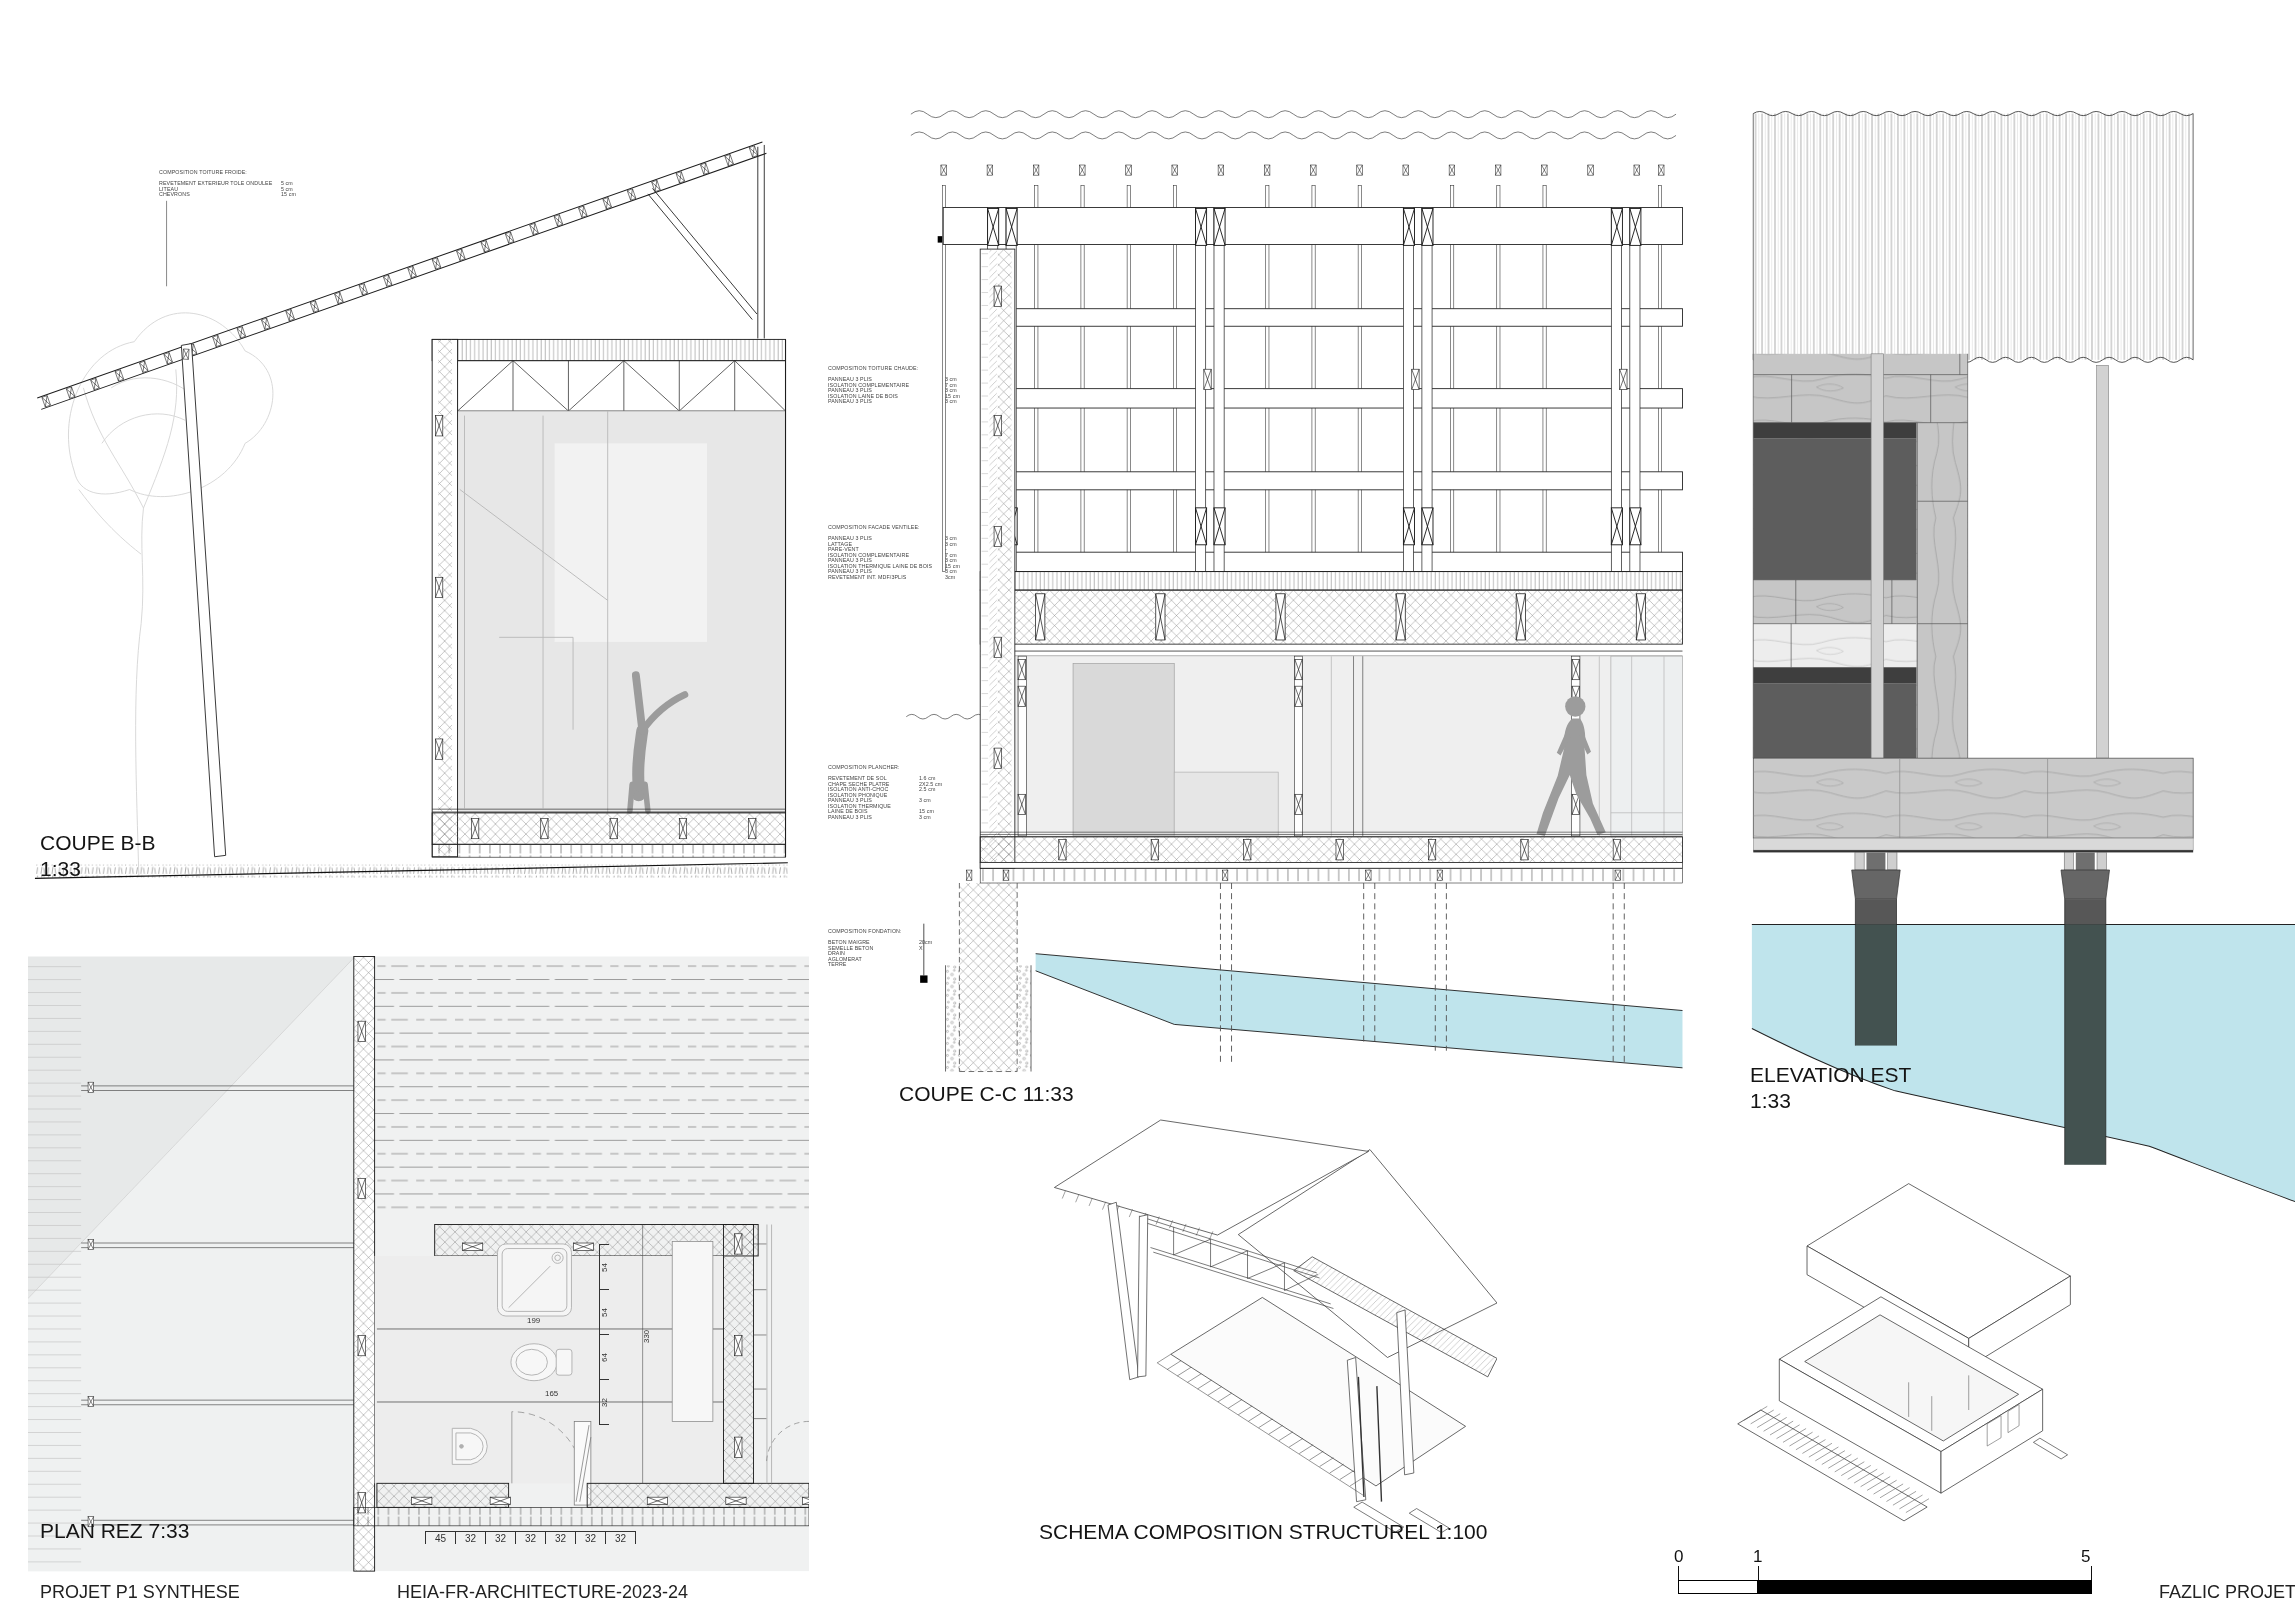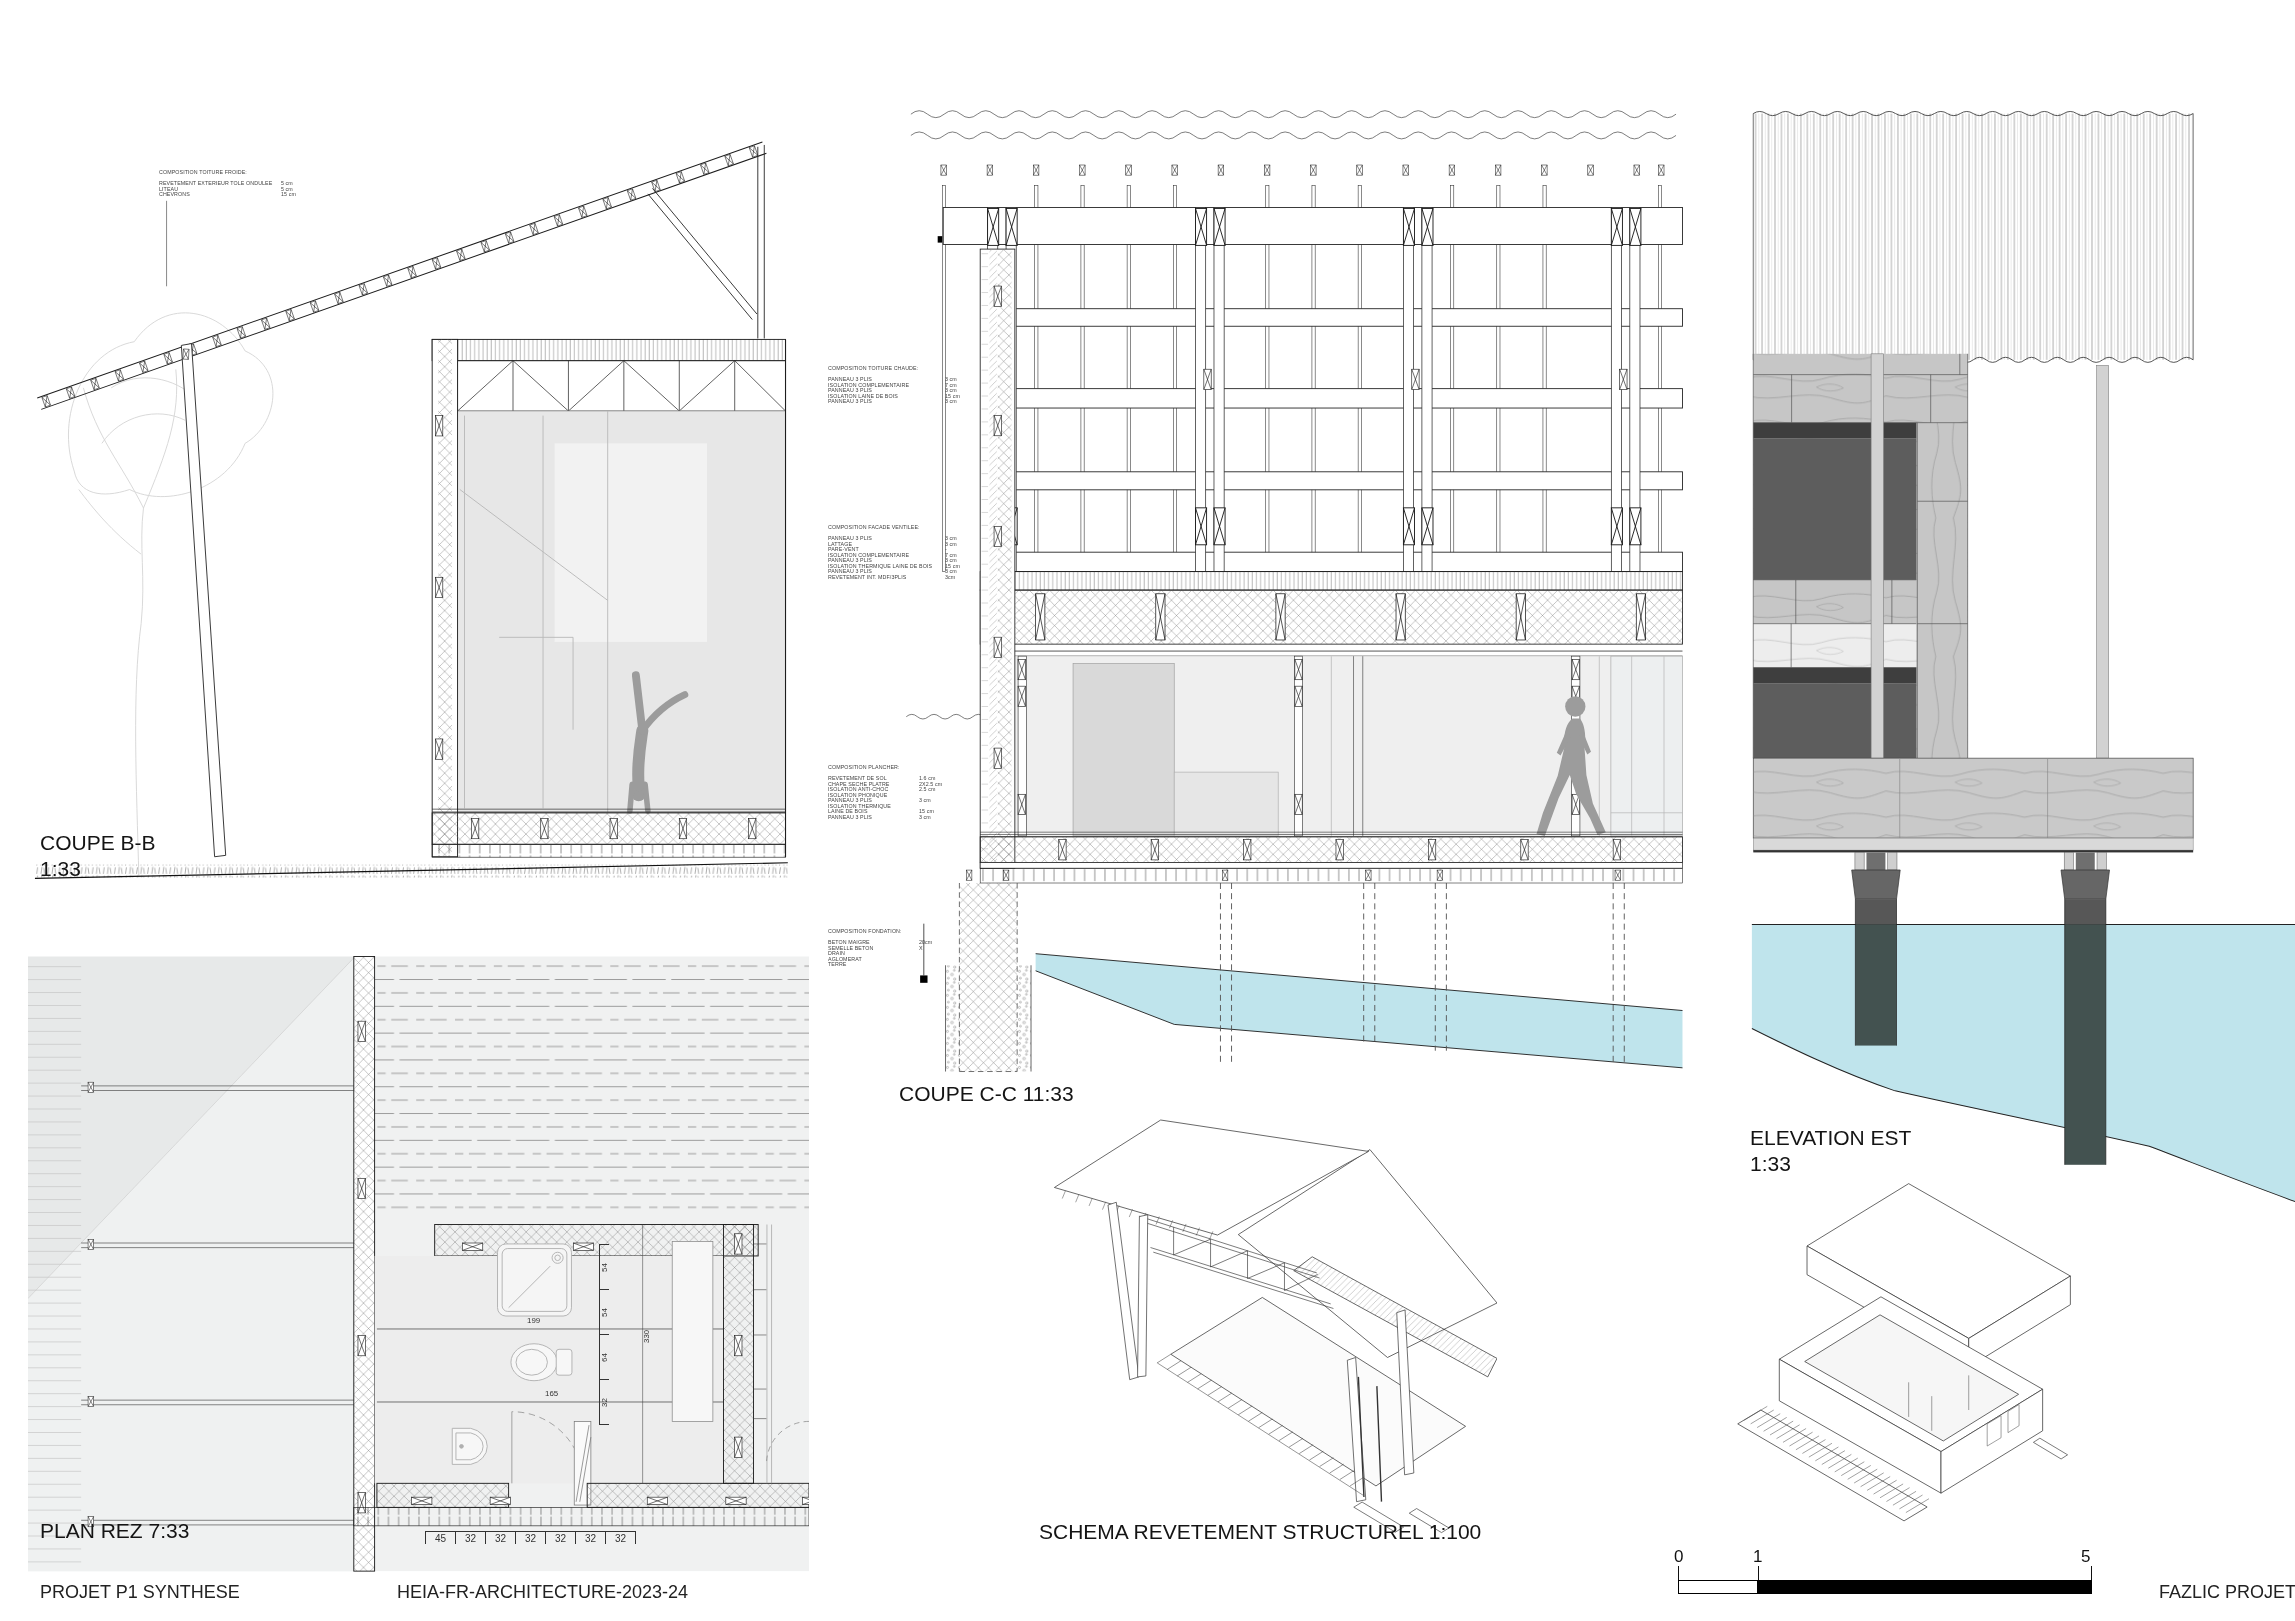--- a/index.html
+++ b/index.html
@@ -750,26 +750,26 @@
           <span class="anno-value"></span>
         </div>
       </div>
   </div>
 
   <div class="dwg-title" style="left:40px;top:830px">
     <div>COUPE B-B</div>
     <div>1:33</div>
   </div>
   <div class="dwg-title" style="left:899px;top:1081px">COUPE C-C 11:33</div>
-  <div class="dwg-title" style="left:1750px;top:1125px">
+  <div class="dwg-title" style="left:1750px;top:1062px">
     <div>ELEVATION EST</div>
     <div>1:33</div>
   </div>
   <div class="dwg-title" style="left:40px;top:1518px">PLAN REZ 7:33</div>
-  <div class="dwg-title" style="left:1039px;top:1519px">SCHEMA REVETEMENT STRUCTUREL 1:100</div>
+  <div class="dwg-title" style="left:1039px;top:1519px">SCHEMA COMPOSITION STRUCTUREL 1:100</div>
 
   <span class="dim" style="left:527px;top:1316px">199</span>
   <span class="dim" style="left:545px;top:1389px">165</span>
   <span class="dim dim-rot" style="left:642px;top:1343px">330</span>
   <div class="dimrow">
 
   <div class="cell">45</div>
       <div class="cell">32</div>
       <div class="cell">32</div>
       <div class="cell">32</div>

